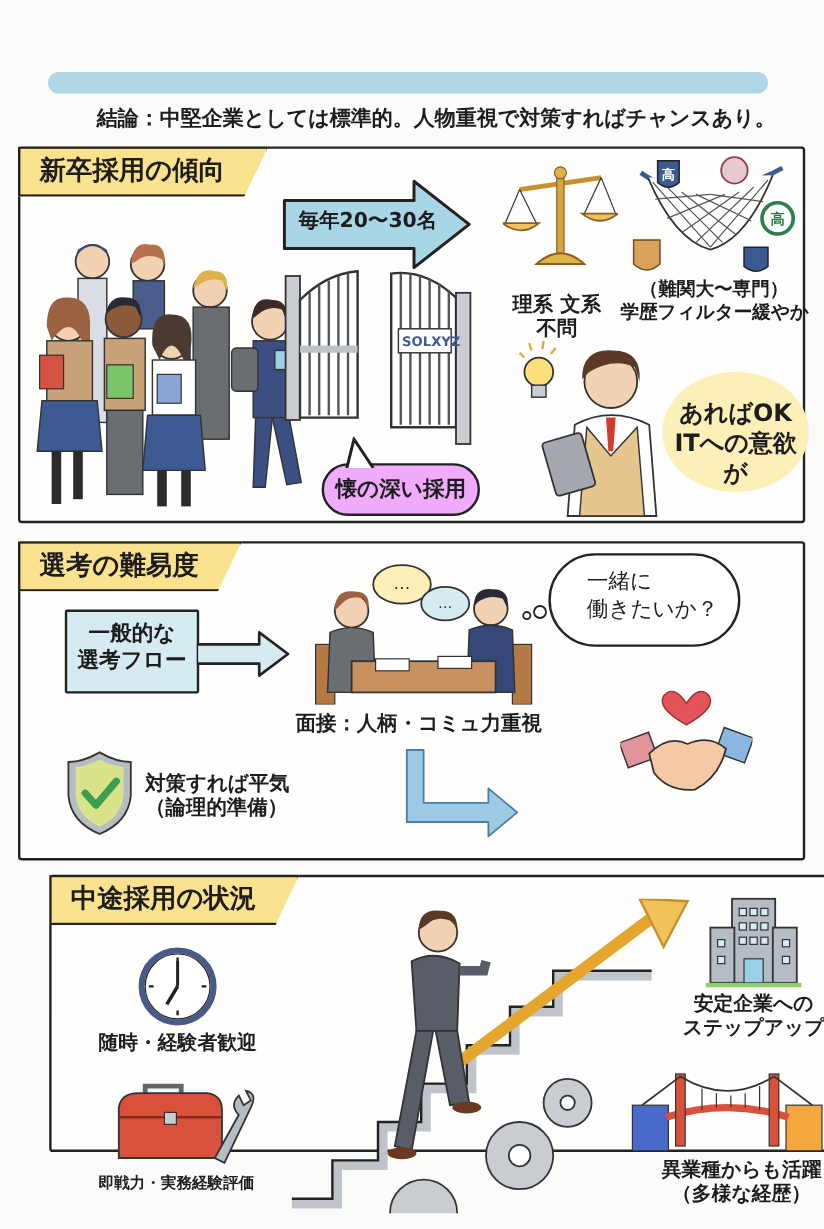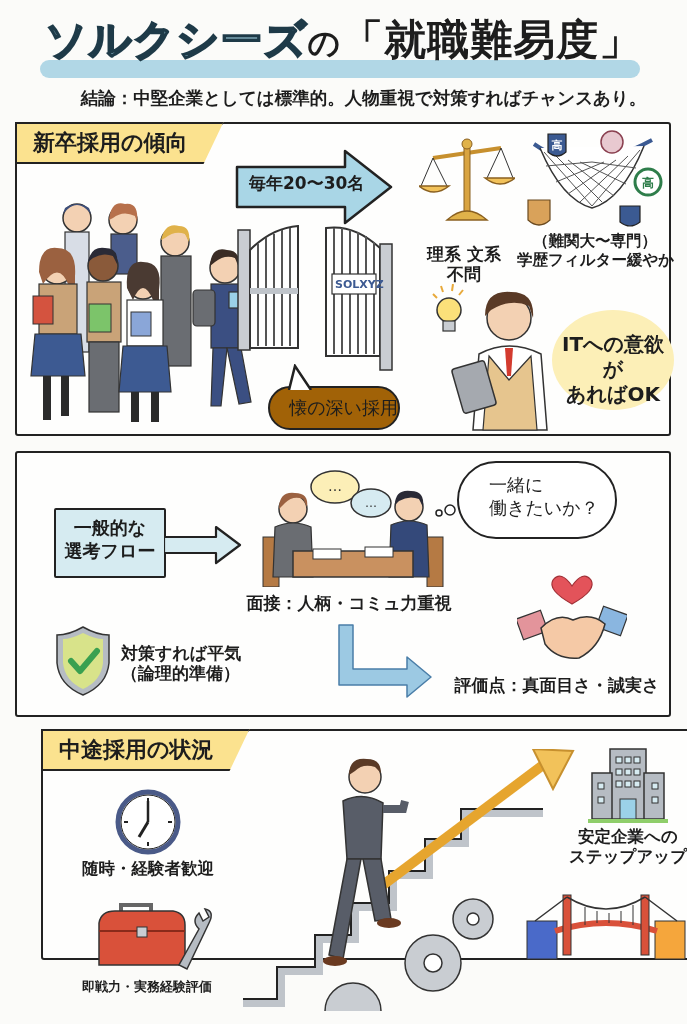--- a/index.html
+++ b/index.html
@@ -21,35 +21,32 @@
   .p3 { top: 729px; height: 231px; margin-left: 26px; }
 
   .tag { position: absolute; left: -2px; top: -2px; height: 42px; padding: 0 34px 0 16px; background: #fbe28f; border: 2.5px solid #222; font-size: 22px; font-weight: bold; line-height: 38px; clip-path: polygon(0 0, 100% 0, calc(100% - 20px) 100%, 0 100%); white-space: nowrap; }
 
   .abs { position: absolute; }
   .lbl { position: absolute; font-weight: bold; text-align: center; white-space: nowrap; line-height: 1.2; }
 
   .arrow-big { position: absolute; left: 218px; top: 25px; width: 160px; height: 76px; }
   .arrow-big .txt { position: absolute; left: 14px; top: 23px; font-size: 17px; font-weight: bold; }
 
-  .bubble-speech { position: absolute; left: 251px; top: 262px; width: 132px; height: 44px; border: 2.5px solid #222; border-radius: 22px; background: #a16207; font-size: 18px; font-weight: normal; text-align: right; line-height: 39px; }
+  .bubble-speech { position: absolute; left: 251px; top: 262px; width: 132px; height: 44px; border: 2.5px solid #222; border-radius: 22px; background: #f0abfc; font-size: 18px; font-weight: bold; text-align: center; line-height: 39px; }
   .bubble-yellow { position: absolute; left: 535px; top: 186px; width: 122px; height: 100px; border-radius: 50%; background: #fcefb7; font-size: 20px; font-weight: bold; text-align: center; padding-top: 22px; line-height: 1.25; }
 
   .flow-box { position: absolute; left: 37px; top: 55px; width: 112px; height: 70px; background: #d6ebf1; border: 2.5px solid #222; border-radius: 2px; font-size: 18px; font-weight: bold; text-align: center; line-height: 1.3; padding-top: 6px; }
 
   .thought { position: absolute; left: 440px; top: 8px; width: 160px; height: 78px; border: 2.5px solid #222; border-radius: 40px; background: #fff; font-size: 18px; font-weight: normal; line-height: 1.3; padding: 10px 0 0 30px; }
 </style>
 </head>
 <body>
 
 <div class="title-wrap">
   <div class="title-underline"></div>
-  <div class="title">
-    <span class="kana">ソルクシーズ</span><span class="no">の</span><span class="kanji">「就職難易度」</span>
-  </div>
 </div>
 <div class="subtitle">結論：中堅企業としては標準的。人物重視で対策すればチャンスあり。</div>
 
 <div class="panel p1">
   <div class="tag">新卒採用の傾向</div>
 
   <div class="arrow-big">
     <svg width="160" height="76" viewBox="0 0 160 76">
       <polygon points="2,18 110,18 110,2 156,38 110,74 110,58 2,58" fill="#a9d6e6" stroke="#222" stroke-width="2.5" stroke-linejoin="round"></polygon>
     </svg>
@@ -182,26 +179,27 @@
   <svg class="abs" style="left:432px;top:160px" width="110" height="150" viewBox="0 0 110 150">
     <circle cx="60" cy="34" r="22" fill="#f3d1b3" stroke="#333" stroke-width="1.5"></circle>
     <path d="M36 32 Q36 6 62 8 Q86 8 84 34 L80 22 Q62 14 42 26Z" fill="#5a3a26"></path>
     <path d="M30 70 Q60 54 92 70 L98 146 L24 146Z" fill="#fff" stroke="#333" stroke-width="1.5"></path>
     <path d="M40 72 L60 96 L82 72 L88 146 L34 146Z" fill="#e6c58e" stroke="#333" stroke-width="1.2"></path>
     <path d="M56 64 L64 64 L62 92 L58 92Z" fill="#d33b2f"></path>
     <rect x="8" y="80" width="34" height="46" rx="3" transform="rotate(-16 25 103)" fill="#a5a9af" stroke="#333" stroke-width="1.5"></rect>
   </svg>
 
   <div class="bubble-yellow">
+    <div>あればOK</div>
     <div>ITへの意欲が</div>
-    <div>あればOK</div>
   </div>
 </div>
 
 <div class="panel p2">
+  <div class="tag">選考の難易度</div>
 
   <div class="flow-box">
     <div>一般的な</div>
     <div>選考フロー</div>
   </div>
   <svg class="abs" style="left:147px;top:72px" width="80" height="40" viewBox="0 0 80 40">
     <polygon points="0,12 52,12 52,2 76,20 52,38 52,28 0,28" fill="#d6ebf1" stroke="#222" stroke-width="2.2" stroke-linejoin="round"></polygon>
   </svg>
 
   <svg class="abs" style="left:236px;top:14px" width="200" height="120" viewBox="0 0 200 120">
@@ -245,21 +243,20 @@
   <svg class="abs" style="left:318px;top:170px" width="100" height="76" viewBox="0 0 100 76">
     <path d="M4 2 L18 2 L18 46 L72 46 L72 34 L96 54 L72 74 L72 62 L4 62Z" fill="#9cc9e3" stroke="#4a7ea8" stroke-width="1.5" stroke-linejoin="round"></path>
   </svg>
 
   <svg class="abs" style="left:500px;top:115px" width="110" height="96" viewBox="0 0 110 96">
     <path d="M55 18 Q44 2 36 12 Q30 22 55 36 Q80 22 74 12 Q66 2 55 18Z" fill="#e3535a" stroke="#a02f35" stroke-width="1.2"></path>
     <rect x="2" y="46" width="26" height="22" transform="rotate(-20 15 57)" fill="#e3949b" stroke="#333" stroke-width="1.2"></rect>
     <rect x="82" y="42" width="26" height="22" transform="rotate(20 95 53)" fill="#8ab6e0" stroke="#333" stroke-width="1.2"></rect>
     <path d="M24 60 Q40 44 56 52 Q74 44 88 56 Q82 80 62 90 Q40 92 28 76Z" fill="#f5c9a6" stroke="#333" stroke-width="1.5"></path>
   </svg>
-  <div class="lbl" style="left:430px;top:222px;width:220px;font-size:17px;">評価点：真面目さ・誠実さ</div>
 </div>
 
 <div class="panel p3">
   <div class="tag">中途採用の状況</div>
 
   <svg class="abs" style="left:72px;top:58px" width="66" height="66" viewBox="0 0 66 66">
     <circle cx="33" cy="33" r="30" fill="#fff" stroke="#4a5a88" stroke-width="5"></circle>
     <circle cx="33" cy="33" r="27" fill="none" stroke="#222" stroke-width="1"></circle>
     <g stroke="#222" stroke-width="2">
       <line x1="33" y1="9" x2="33" y2="13"></line>
@@ -339,13 +336,17 @@
     <path d="M42 6 Q81 30 120 6" fill="none" stroke="#333" stroke-width="1.5"></path>
     <path d="M10 30 L42 6 M120 6 L152 30" stroke="#333" stroke-width="1.5"></path>
     <g stroke="#333" stroke-width="1">
         <line x1="60" y1="16" x2="60" y2="34"></line>
         <line x1="72" y1="20" x2="72" y2="32"></line>
         <line x1="84" y1="22" x2="84" y2="32"></line>
         <line x1="96" y1="20" x2="96" y2="32"></line>
         <line x1="108" y1="14" x2="108" y2="34"></line>
       </g>
   </svg>
+  <div class="lbl" style="left:505px;top:234px;width:140px;font-size:16.5px;">
+    <div>異業種からも活躍</div>
+    <div>（多様な経歴）</div>
+  </div>
 </div>
 
 </body></html>

